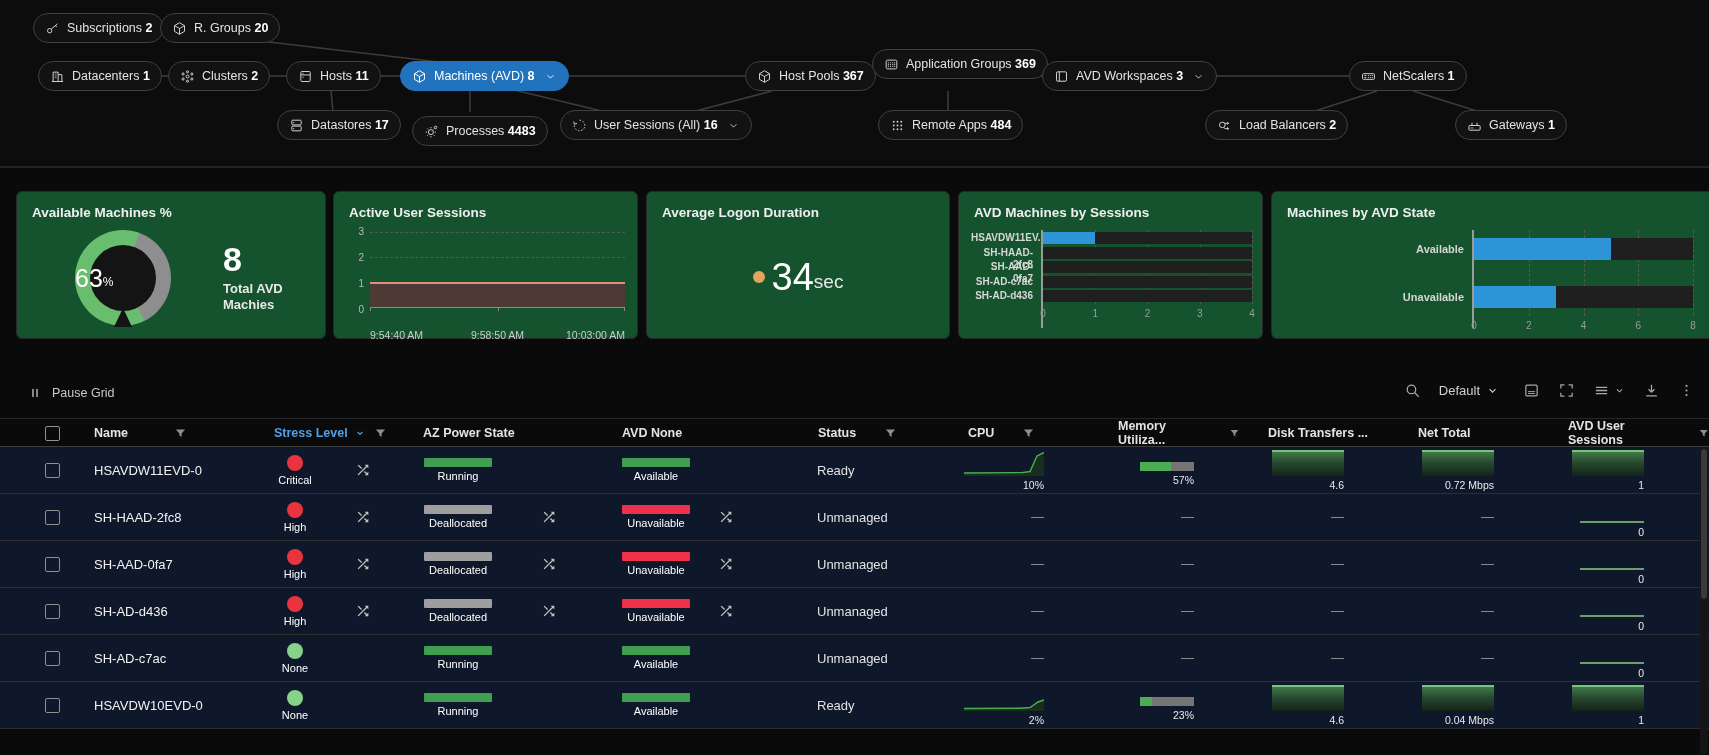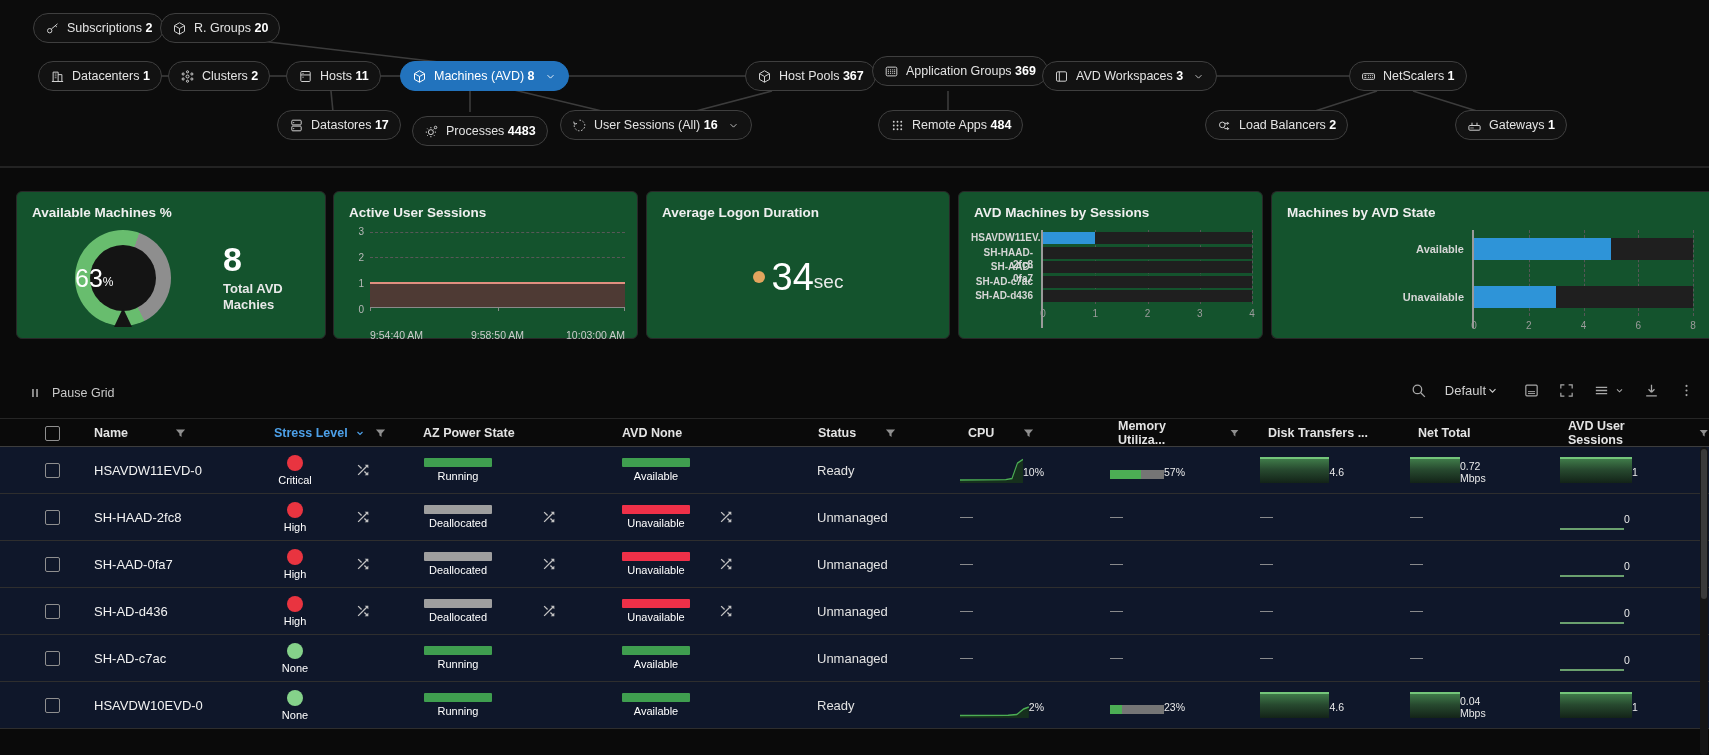--- a/index.html
+++ b/index.html
@@ -68,21 +68,21 @@
   .bc-fill { position:absolute; left:0; top:0; bottom:0; }
   .vgrid { position:absolute; border-left:1px dashed #565656; top:0; }
   .bc-tick { position:absolute; transform:translateX(-50%); font-size:10px; color:#9c9c9c; }
 
   
   .toolbar-left { position:absolute; left:28px; top:386px; display:flex; align-items:center; gap:10px; color:#c9c9c9; font-size:12.5px; cursor:pointer; }
   .toolbar-left svg { width:14px; height:14px; color:#9a9a9a; }
   .toolbar-right { position:absolute; right:14px; top:382px; display:flex; align-items:center; gap:18px; color:#a8a8a8; }
   .toolbar-right svg { width:17px; height:17px; }
   .tb-btn { display:flex; align-items:center; gap:4px; cursor:pointer; }
-  .view-dd { display:flex; align-items:center; font-size:13px; color:#d0d0d0; cursor:pointer; margin-right:6px; }
+  .view-dd { display:flex; align-items:center; gap:6px; font-size:13px; color:#d0d0d0; cursor:pointer; margin-right:6px; }
   .view-dd svg { width:13px; height:13px; }
 
   .thead, .trow { display:grid; grid-template-columns:75px 180px 140px 195px 200px 150px 150px 150px 150px 150px 169px; }
   .thead { position:absolute; left:0; top:418px; width:1709px; height:29px; border-top:1px solid #262626; border-bottom:1px solid #3d3d3d; align-items:center; }
   .th { display:flex; align-items:center; font-size:12.5px; font-weight:700; color:#e3e3e3; padding-left:28px; cursor:pointer; }
   .th.col-name { padding-left:19px; } .th.col-stress { padding-left:19px; color:#4da0e8; }
   .th.col-avd { padding-left:32px; }
   .th .funnel { width:13px; height:13px; color:#8f8f8f; margin-left:28px; }
   .th.col-name .funnel { margin-left:46px; }
   .th .sortchev { width:12px; height:12px; color:#4da0e8; margin-left:6px; }
@@ -98,21 +98,21 @@
   .chipcol { display:flex; flex-direction:column; align-items:center; gap:3px; }
   .col-stress .chipcol { margin-left:8px; width:64px; }
   .col-az .chipcol { margin-left:29px; width:68px; }
   .col-avd .chipcol { margin-left:32px; width:68px; }
   .stress-dot { width:16px; height:16px; border-radius:50%; }
   .chip-bar { width:100%; height:9px; border-radius:1px; }
   .chip-label { font-size:11px; color:#ffffff; }
   .shuffle { position:absolute; width:16px; height:16px; color:#c2c2c2; top:50%; transform:translateY(-50%); cursor:pointer; }
   .shuffle-stress { left:100px; } .shuffle-az { left:146px; } .shuffle-avd { left:128px; }
 
-  .metric { width:84px; margin-left:20px; display:flex; align-items:center; }
+  .metric { width:84px; margin-left:20px; display:flex; flex-direction:column; align-items:flex-end; }
   .mval { font-size:10.5px; color:#eaeaea; margin-top:3px; }
   .mdash { color:#9a9a9a; font-size:13px; line-height:26px; }
   .block { width:72px; height:26px; border-top:2px solid #74c57a; background:linear-gradient(180deg,#3f7a49 0%,#27492f 45%,#132318 100%); }
   .zline { width:64px; height:2px; background:#6aa06e; margin-top:24px; }
   .membar { width:54px; height:9px; background:#757575; margin-top:8px; }
   .membar i { display:block; height:100%; background:#4cae54; }
   .spark { width:80px; height:26px; }
 
   .vscroll { position:absolute; right:1px; top:447px; bottom:0; width:8px; background:#151515; border-radius:4px; }
   .vscroll .thumb { position:absolute; top:2px; left:1px; width:6px; height:150px; background:#3a3a3a; border-radius:3px; }
@@ -193,21 +193,21 @@
             <path d="M6.5 9.5L12 15l5.5-5.5"></path>
           </svg>
         </div>
         <div class="pill" style="left:745px;top:61px">
           <svg class="pill-icon" viewBox="0 0 24 24" fill="none" stroke="currentColor" stroke-width="1.6">
             <path d="M12 2.8l8 4.6v9.2l-8 4.6-8-4.6V7.4z"></path>
             <path d="M4.3 7.6L12 12l7.7-4.4M12 12v9"></path>
           </svg>
           <span class="pill-label">Host Pools <b>367</b></span>
         </div>
-        <div class="pill" style="left:872px;top:56px">
+        <div class="pill" style="left:872px;top:49px">
           <svg class="pill-icon" viewBox="0 0 24 24" fill="none" stroke="currentColor" stroke-width="1.6">
             <rect x="3.5" y="5" width="17" height="14" rx="2"></rect>
             <path d="M7 9.2h.01M10.5 9.2h.01M14 9.2h.01M17 9.2h.01M7 12h.01M10.5 12h.01M14 12h.01M17 12h.01M7 14.8h.01M10.5 14.8h.01M14 14.8h.01M17 14.8h.01" stroke-width="2" stroke-linecap="round"></path>
           </svg>
           <span class="pill-label">Application Groups <b>369</b></span>
         </div>
         <div class="pill" style="left:1042px;top:61px">
           <svg class="pill-icon" viewBox="0 0 24 24" fill="none" stroke="currentColor" stroke-width="1.6">
             <rect x="4" y="4.5" width="16" height="15" rx="2"></rect>
             <path d="M8.5 4.5v15"></path>

